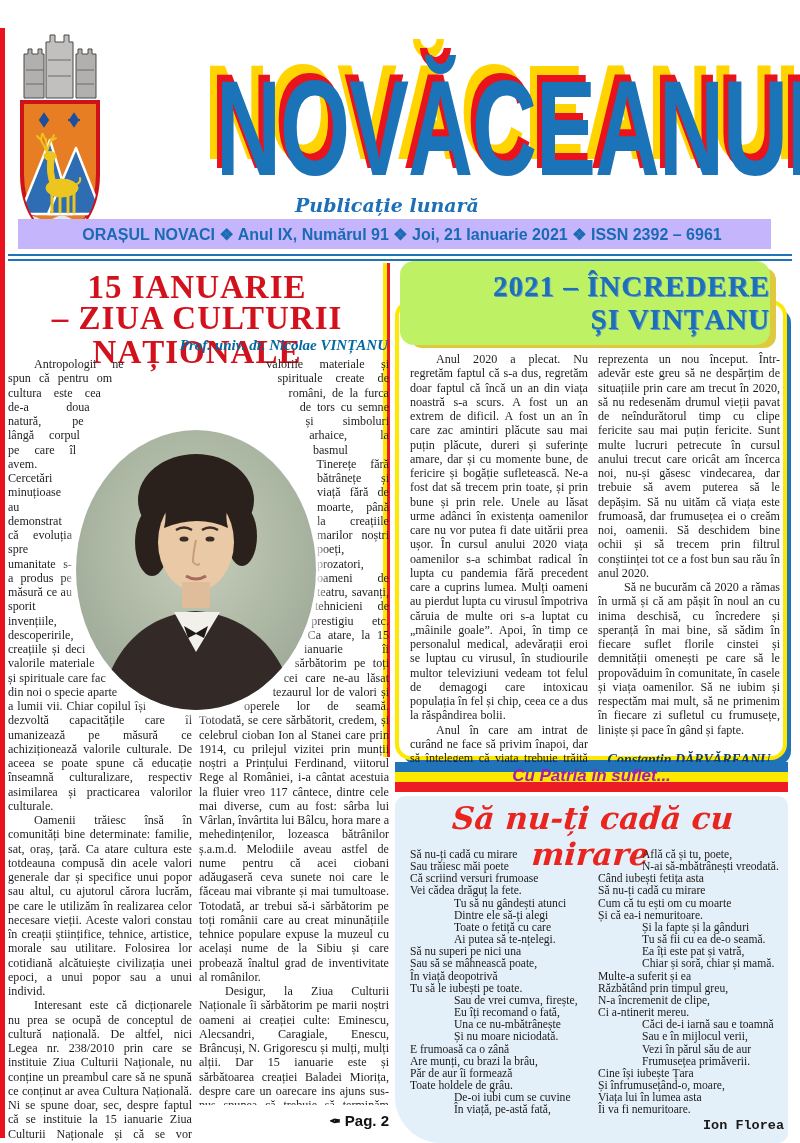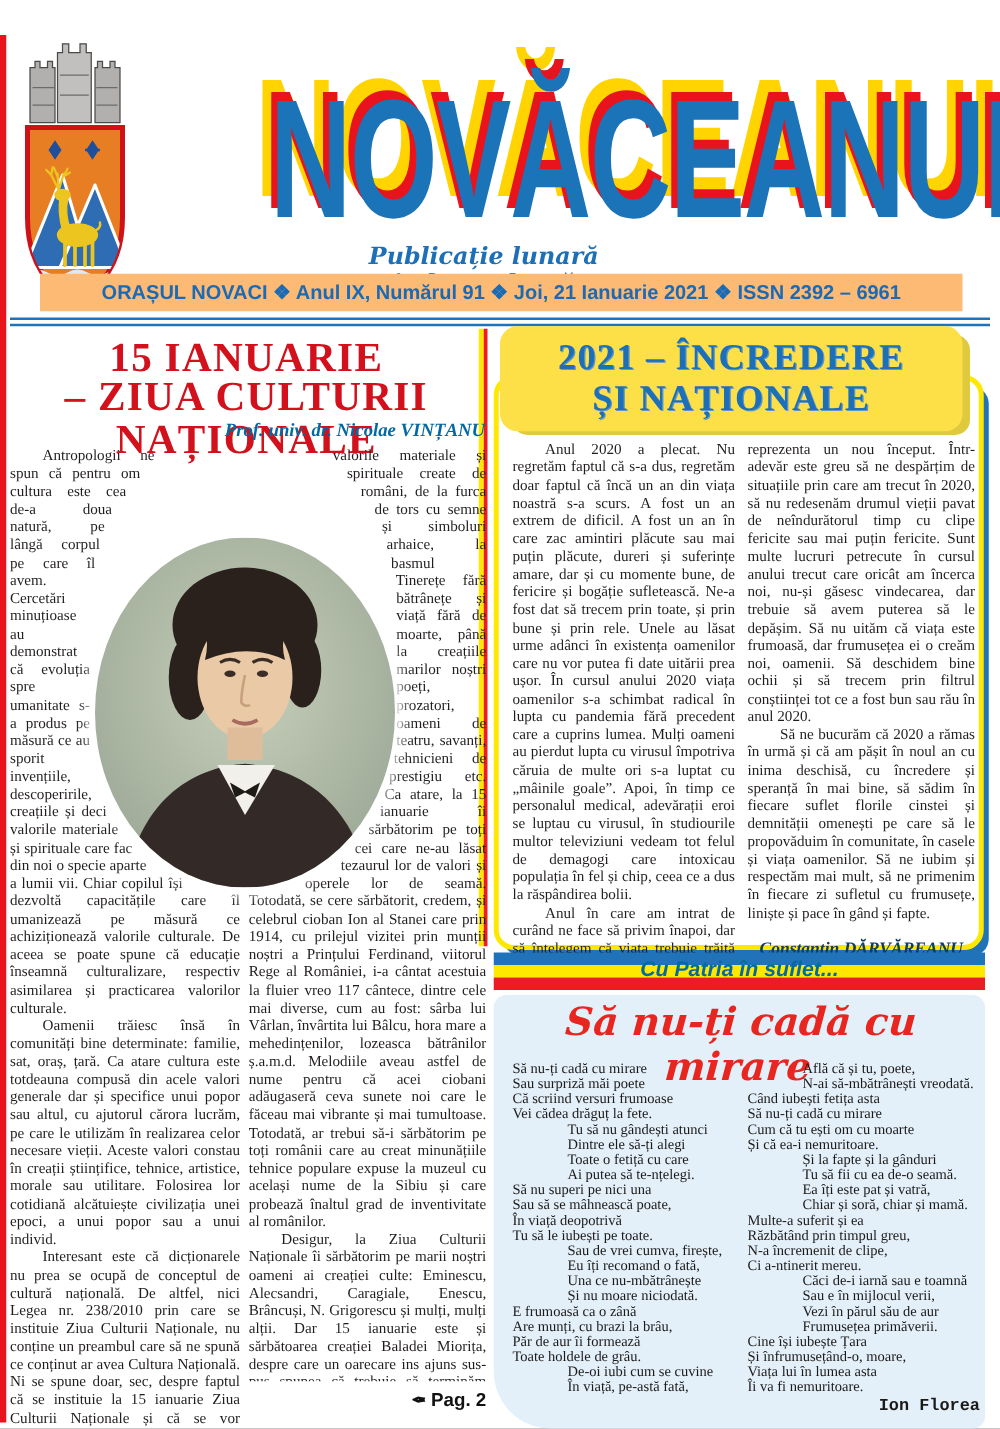--- a/index.html
+++ b/index.html
@@ -11,23 +11,23 @@
   .left-rule{left:0;top:28px;width:5px;height:1110px;background:#e8131c;}
 
   
   .crest{left:14px;top:30px;width:92px;height:222px;}
   .masthead-title{left:216px;top:52px;white-space:nowrap;
       font-family:"Liberation Sans",sans-serif;font-weight:bold;font-size:90px;letter-spacing:-1px;
       color:#1b73b8;transform:scaleY(1.5);transform-origin:left top;
       text-shadow:-5px -5px 0 #e8131c,-12px -11px 0 #ffd400;}
   .masthead-subtitle{left:222px;top:194px;width:330px;text-align:center;color:#1d70b7;
       font-family:"DejaVu Serif",serif;font-style:italic;font-weight:bold;font-size:19px;}
-  .info-bar{left:32px;top:219px;width:738px;height:30px;background:#fdba74;display:flex;
+  .info-bar{left:18px;top:219px;width:738px;height:30px;background:#c4b5fd;display:flex;
       align-items:center;justify-content:center;font-family:"Liberation Sans",sans-serif;
-      font-weight:bold;font-size:16px;color:#1a6ab5;}
+      font-weight:bold;font-size:16px;color:#1a6ab5;padding-left:15px;}
   .dline1{left:8px;top:254px;width:784px;height:2px;background:#2173b9;}
   .dline2{left:8px;top:259px;width:784px;height:2px;background:#2173b9;}
 
   
   .divider-y{left:383px;top:263px;width:4px;height:494px;background:#ffe800;}
   .divider-r{left:387px;top:263px;width:3px;height:494px;background:#ed1c24;}
 
   
   .la-title{left:8px;width:378px;text-align:center;color:#d2111c;font-weight:bold;
       font-size:33px;letter-spacing:1px;line-height:34px;font-family:"Liberation Serif",serif;}
@@ -44,33 +44,33 @@
       shape-outside:polygon(0 0,55% 5%,85% 18%,98% 35%,100% 50%,98% 65%,85% 82%,55% 95%,0 100%);shape-margin:4px;}
   .portrait{left:76px;top:430px;width:240px;height:280px;border-radius:50%;overflow:hidden;
       box-shadow:inset 0 0 14px 10px #ffffff,0 0 10px 6px #ffffff;}
   .page-ref{left:199px;top:1112px;width:190px;text-align:right;font-family:"Liberation Sans",sans-serif;
       font-weight:bold;font-size:15px;color:#111;}
   .page-ref .pen{display:inline-block;transform:scaleX(-1);font-size:14px;}
 
   
   .ra-box{left:395px;top:300px;width:384px;height:452px;background:#fff;border:4px solid #ffe800;
       border-radius:16px;box-shadow:6px 7px 0 -2px #2173b9;}
-  .ra-titlebox{left:400px;top:261px;width:370px;height:84px;background:#fde047;border-radius:14px;
-      box-shadow:8px 5px 0 -2px #dfca3e;display:flex;flex-direction:column;align-items:center;justify-content:center;}
+  .ra-titlebox{left:400px;top:261px;width:370px;height:84px;background:#bef264;border-radius:14px;
+      box-shadow:8px 5px 0 -2px #dfca3e;display:flex;flex-direction:column;align-items:flex-end;justify-content:center;}
   .ra-titlebox div{color:#1d70b7;font-weight:bold;font-size:29px;line-height:33px;letter-spacing:1px;
       font-family:"Liberation Serif",serif;text-shadow:1px 1px 0 #5e97c9;}
   .rcol1{left:410px;top:352px;width:178px;}
   .rcol2{left:598px;top:352px;width:182px;}
   .ra-author{margin-top:16px;text-align:center;text-indent:0;color:#123a63;
       font-weight:bold;font-style:italic;font-size:14px;}
 
   
   .band{left:395px;top:762px;width:393px;height:30px;display:flex;flex-direction:column;}
   .band .b{height:10px;background:#2173b9;} .band .y{height:10px;background:#ffe800;} .band .r{height:10px;background:#ed1c24;}
-  .band-label{left:395px;top:766px;width:393px;text-align:center;color:#0369a1;
+  .band-label{left:395px;top:766px;width:393px;text-align:center;color:#a21caf;
       font-family:"Liberation Sans",sans-serif;font-weight:bold;font-style:italic;font-size:17px;}
   .poem-panel{left:395px;top:796px;width:393px;height:347px;background:#e3eff9;
       border-radius:10px 10px 10px 46px;}
   .poem-title{left:395px;top:800px;width:393px;text-align:center;color:#e8251f;
       font-family:"DejaVu Serif",serif;font-style:italic;font-weight:bold;font-size:31px;transform:skewX(-4deg);}
   .pcol{position:absolute;font-size:11.6px;line-height:12.15px;color:#1c1a19;}
   .pcol1{left:410px;top:849px;width:180px;}
   .pcol2{left:598px;top:849px;width:186px;}
   .pcol span{display:block;}
   .pcol .ind{padding-left:44px;}
@@ -182,21 +182,21 @@
   </div>
 
   <div class="abs page-ref">
     <span class="pen">✒</span>
     <span>Pag. 2</span>
   </div>
 
   <div class="abs ra-box"></div>
   <div class="abs ra-titlebox">
     <div>2021 – ÎNCREDERE</div>
-    <div>ȘI NAȚIONALE</div>
+    <div>ȘI VINȚANU</div>
   </div>
   <div class="col rcol1">
     <p>Anul 2020 a plecat. Nu regretăm faptul că s-a dus, regretăm doar faptul că încă un an din viața noastră s-a scurs. A fost un an extrem de dificil. A fost un an în care zac amintiri plăcute sau mai puțin plăcute, dureri și suferințe amare, dar și cu momente bune, de fericire și bogăție sufletească. Ne-a fost dat să trecem prin toate, și prin bune și prin rele. Unele au lăsat urme adânci în existența oamenilor care nu vor putea fi date uitării prea ușor. În cursul anului 2020 viața oamenilor s-a schimbat radical în lupta cu pandemia fără precedent care a cuprins lumea. Mulți oameni au pierdut lupta cu virusul împotriva căruia de multe ori s-a luptat cu „mâinile goale”. Apoi, în timp ce personalul medical, adevărații eroi se luptau cu virusul, în studiourile multor televiziuni vedeam tot felul de demagogi care intoxicau populația în fel și chip, ceea ce a dus la răspândirea bolii.</p>
     <p>Anul în care am intrat de curând ne face să privim înapoi, dar să înțelegem că viața trebuie trăită privind înainte și că 2021 poate</p>
   </div>
   <div class="col rcol2">
     <p style="text-indent:0">reprezenta un nou început. Într-adevăr este greu să ne despărțim de situațiile prin care am trecut în 2020, să nu redesenăm drumul vieții pavat de neîndurătorul timp cu clipe fericite sau mai puțin fericite. Sunt multe lucruri petrecute în cursul anului trecut care oricât am încerca noi, nu-și găsesc vindecarea, dar trebuie să avem puterea să le depășim. Să nu uităm că viața este frumoasă, dar frumusețea ei o creăm noi, oamenii. Să deschidem bine ochii și să trecem prin filtrul conștiinței tot ce a fost bun sau rău în anul 2020.</p>
     <p>Să ne bucurăm că 2020 a rămas în urmă și că am pășit în noul an cu inima deschisă, cu încredere și speranță în mai bine, să sădim în fiecare suflet florile cinstei și demnității omenești pe care să le propovăduim în comunitate, în casele și viața oamenilor. Să ne iubim și respectăm mai mult, să ne primenim în fiecare zi sufletul cu frumusețe, liniște și pace în gând și fapte.</p>
     <div class="ra-author">Constantin DĂRVĂREANU</div>
   </div>
@@ -206,21 +206,21 @@
     <div class="y"></div>
     <div class="r"></div>
   </div>
   <div class="abs band-label">Cu Patria în suflet...</div>
 
   <div class="abs poem-panel"></div>
   <div class="abs poem-title">Să nu-ți cadă cu mirare</div>
 
   <div class="pcol pcol1">
     <span>Să nu-ți cadă cu mirare</span>
-    <span>Sau surpriză măi poete</span>
+    <span>Sau trăiesc măi poete</span>
     <span>Că scriind versuri frumoase</span>
     <span>Vei cădea drăguț la fete.</span>
     <span class="ind">Tu să nu gândești atunci</span>
     <span class="ind">Dintre ele să-ți alegi</span>
     <span class="ind">Toate o fetiță cu care</span>
     <span class="ind">Ai putea să te-nțelegi.</span>
     <span>Să nu superi pe nici una</span>
     <span>Sau să se mâhnească poate,</span>
     <span>În viață deopotrivă</span>
     <span>Tu să le iubești pe toate.</span>

